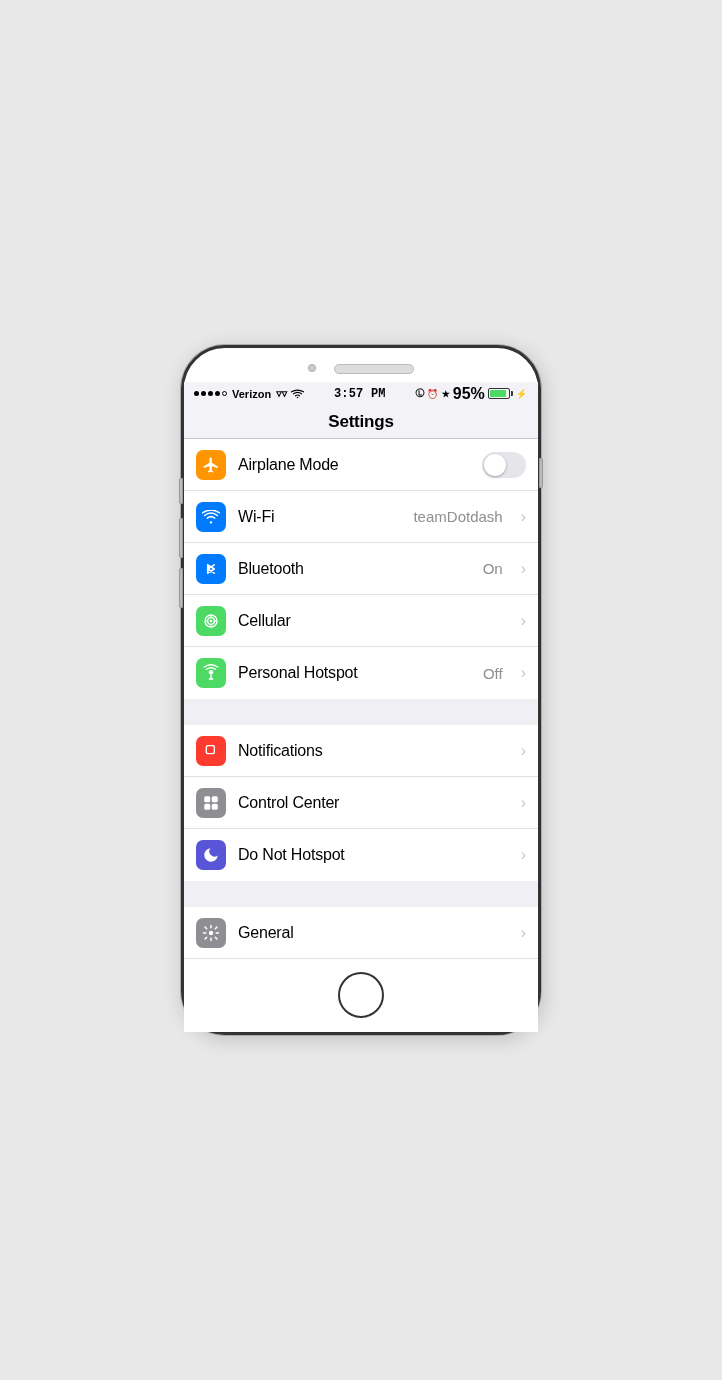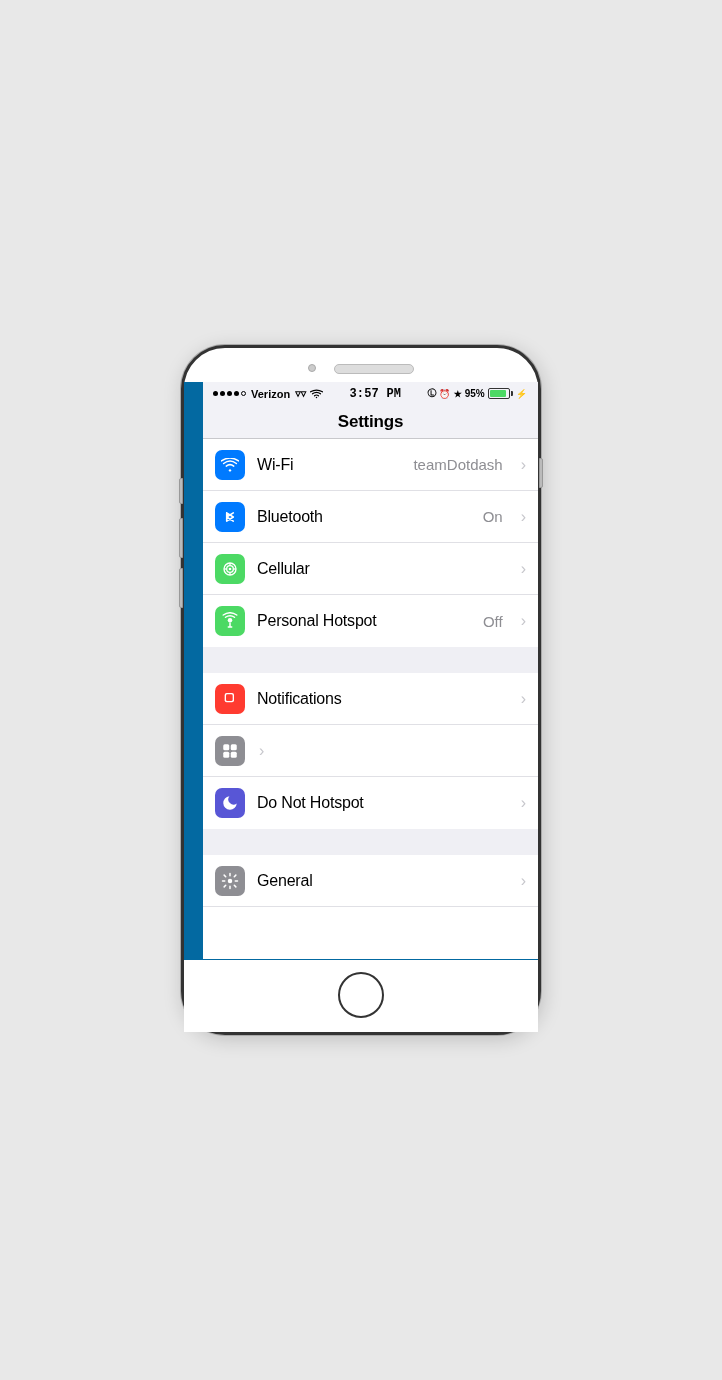--- a/index.html
+++ b/index.html
@@ -101,24 +101,23 @@
       align-items: center;
       gap: 18px;
       margin-bottom: 2px;
     }
 
     
     .phone-screen {
       width: 100%;
       flex: 1;
       overflow: hidden;
-      background: #0369a1;
+      background: #be185d;
       display: flex;
       flex-direction: column;
-      padding-left: 19px;
     }
 
     
     .status-bar {
       background: #f2f2f7;
       padding: 3px 10px 2px 10px;
       display: flex;
       justify-content: space-between;
       align-items: center;
       font-size: 11px;
@@ -343,39 +342,50 @@
           <path d="M2.5 4.8 Q6.5 2.0 10.5 4.8" stroke="#000" stroke-width="1.2" fill="none" stroke-linecap="round"></path>
           <path d="M0.5 2.8 Q6.5 -0.5 12.5 2.8" stroke="#000" stroke-width="1.2" fill="none" stroke-linecap="round"></path>
         </svg>
       </div>
       <div class="status-center">3:57 PM</div>
       <div class="status-right">
 
         <span style="font-size:9px;">Ⓛ</span>
         <span style="font-size:9px;">⏰</span>
         <span style="font-size:9px;">★</span>
-        <span style="font-size:10px; font-weight:600;">95%</span>
+        <span style="font-size:16px; font-weight:600;">95%</span>
         <div class="battery-box">
           <div class="battery-body">
             <div class="battery-fill"></div>
           </div>
           <div class="battery-tip"></div>
         </div>
         <span style="font-size:9px; margin-left:1px;">⚡</span>
       </div>
     </div>
 
     <div class="nav-bar">
       <span>Settings</span>
     </div>
 
     <div class="settings-scroll">
 
       <div class="settings-group">
 
+        <div class="settings-row">
+          <div class="row-icon icon-orange">
+            <svg width="18" height="18" viewBox="0 0 24 24" fill="white">
+              <path d="M21 16v-2l-8-5V3.5A1.5 1.5 0 0 0 11.5 2 1.5 1.5 0 0 0 10 3.5V9l-8 5v2l8-2.5V19l-2 1.5V22l3.5-1 3.5 1v-1.5L13 19v-5.5l8 2.5z"></path>
+            </svg>
+          </div>
+          <span class="row-label">Airplane Mode</span>
+          <div class="toggle">
+            <div class="toggle-knob"></div>
+          </div>
+        </div>
 
         <div class="settings-row">
           <div class="row-icon icon-blue">
             <svg width="18" height="14" viewBox="0 0 24 18" fill="white">
               <path d="M12 14l2 2.5L12 18l-2-1.5z"></path>
               <path d="M7 10.5Q12 6.5 17 10.5" stroke="white" stroke-width="2" fill="none" stroke-linecap="round"></path>
               <path d="M3.5 7Q12 0.5 20.5 7" stroke="white" stroke-width="2" fill="none" stroke-linecap="round"></path>
               <path d="M0.5 3.5Q12 -4 23.5 3.5" stroke="white" stroke-width="2" fill="none" stroke-linecap="round"></path>
             </svg>
           </div>
@@ -444,20 +454,21 @@
 
         <div class="settings-row">
           <div class="row-icon icon-gray-control">
             <svg width="18" height="18" viewBox="0 0 24 24" fill="none">
               <rect x="3" y="3" width="8" height="8" rx="2" fill="white"></rect>
               <rect x="13" y="3" width="8" height="8" rx="2" fill="white"></rect>
               <rect x="3" y="13" width="8" height="8" rx="2" fill="white"></rect>
               <rect x="13" y="13" width="8" height="8" rx="2" fill="white"></rect>
             </svg>
           </div>
+          <span class="row-label">Control Center</span>
           <span class="row-chevron">›</span>
         </div>
 
         <div class="settings-row">
           <div class="row-icon icon-purple-dnd">
             <svg width="18" height="18" viewBox="0 0 24 24" fill="white">
               <path d="M21 12.8A9 9 0 1 1 11.2 3a7 7 0 0 0 9.8 9.8z" fill="white"></path>
             </svg>
           </div>
           <span class="row-label">Do Not Hotspot</span>

